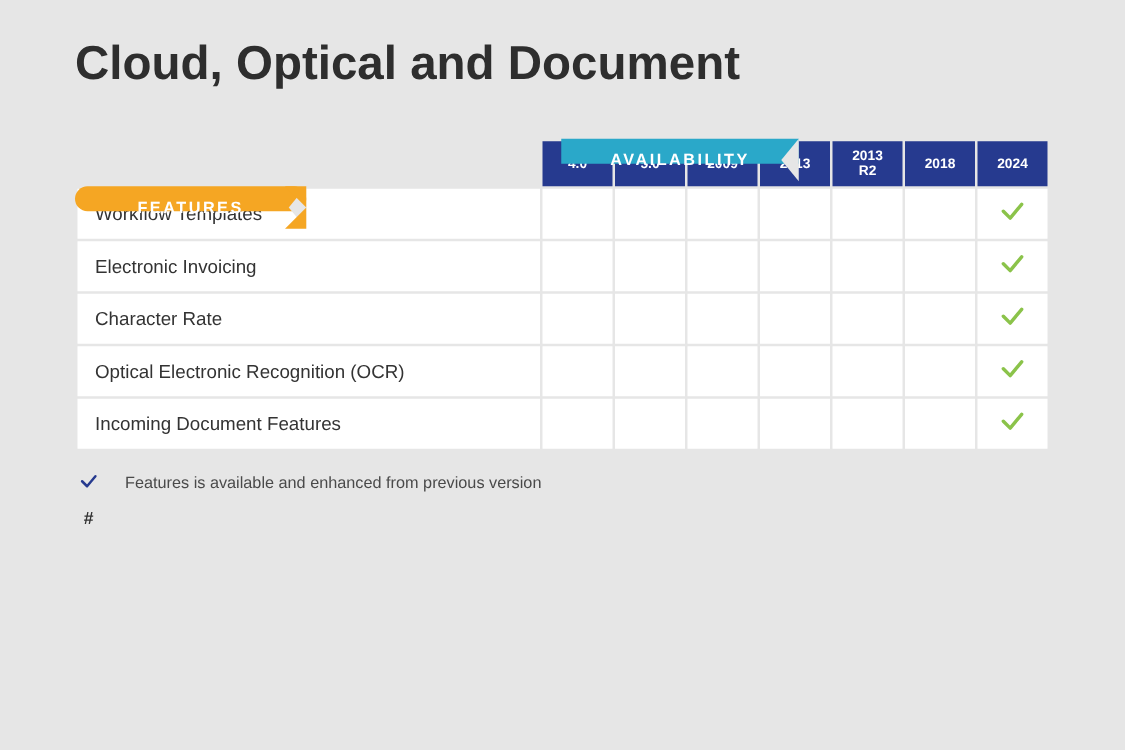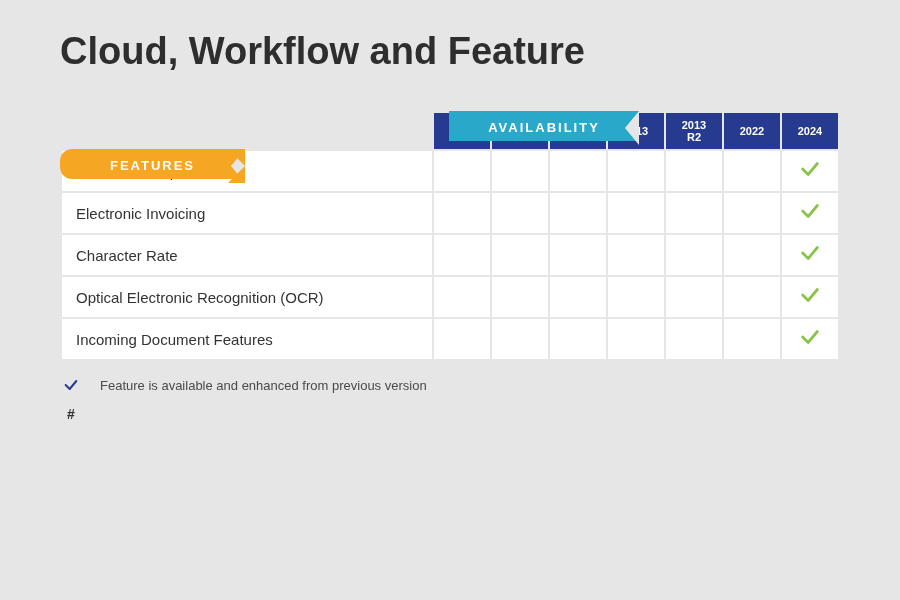--- a/index.html
+++ b/index.html
@@ -17,21 +17,21 @@
     margin-bottom: 28px;
   }
 
   .table-wrap {
     position: relative;
   }
 
   
   .ribbon {
     position: absolute;
-    height: 30px;
+    height: 20px;
     line-height: 34px;
     padding: 0 14px 0 14px;
     color: #fff;
     font-weight: 700;
     letter-spacing: 2px;
     font-size: 13px;
     text-align: center;
   }
   .ribbon::after {
     content: "";
@@ -136,21 +136,21 @@
     font-weight: 700;
     flex-shrink: 0;
   }
   .legend-sym.blue { color: #263a8f; }
   .legend-sym.hash { color: #333; font-size: 14px; }
   .legend-text { max-width: 560px; line-height: 1.4; }
 </style>
 </head>
 <body>
 
-<h1 class="title">Cloud, Workflow and Feature</h1>
+<h1 class="title">Cloud, Optical and Document</h1>
 
 <div class="table-wrap">
 
   <div class="ribbon ribbon-availability">
     <span>AVAILABILITY</span>
     <span class="notch"></span>
   </div>
   <div class="ribbon ribbon-features">
     <span>FEATURES</span>
     <span class="notch"></span>
@@ -158,21 +158,21 @@
 
   <table>
     <thead>
       <tr id="header-row">
         <th class="feat-head"></th>
       <th class="ver">4.0</th>
           <th class="ver">5.0</th>
           <th class="ver">2009</th>
           <th class="ver">2013</th>
           <th class="ver">2013<br>R2</th>
-          <th class="ver">2022</th>
+          <th class="ver">2018</th>
           <th class="ver">2024</th>
         </tr>
     </thead>
     <tbody id="body-rows">
         <tr>
           <td class="feat">Workflow Templates</td>
           <td class="cell"></td>
           <td class="cell"></td>
           <td class="cell"></td>
           <td class="cell"></td>
@@ -234,18 +234,18 @@
   </table>
 </div>
 
 <div class="legend">
   <div class="legend-row">
     <span class="legend-sym blue">
       <svg width="16" height="16" viewBox="0 0 24 24">
           <path fill="none" stroke="#263a8f" stroke-width="3" stroke-linecap="round" stroke-linejoin="round" d="M4 12 L10 18 L20 6"></path>
         </svg>
     </span>
-    <span class="legend-text">Feature is available and enhanced from previous version</span>
+    <span class="legend-text">Features is available and enhanced from previous version</span>
   </div>
   <div class="legend-row">
     <span class="legend-sym hash">#</span>
   </div>
 </div>
 
 </body></html>

